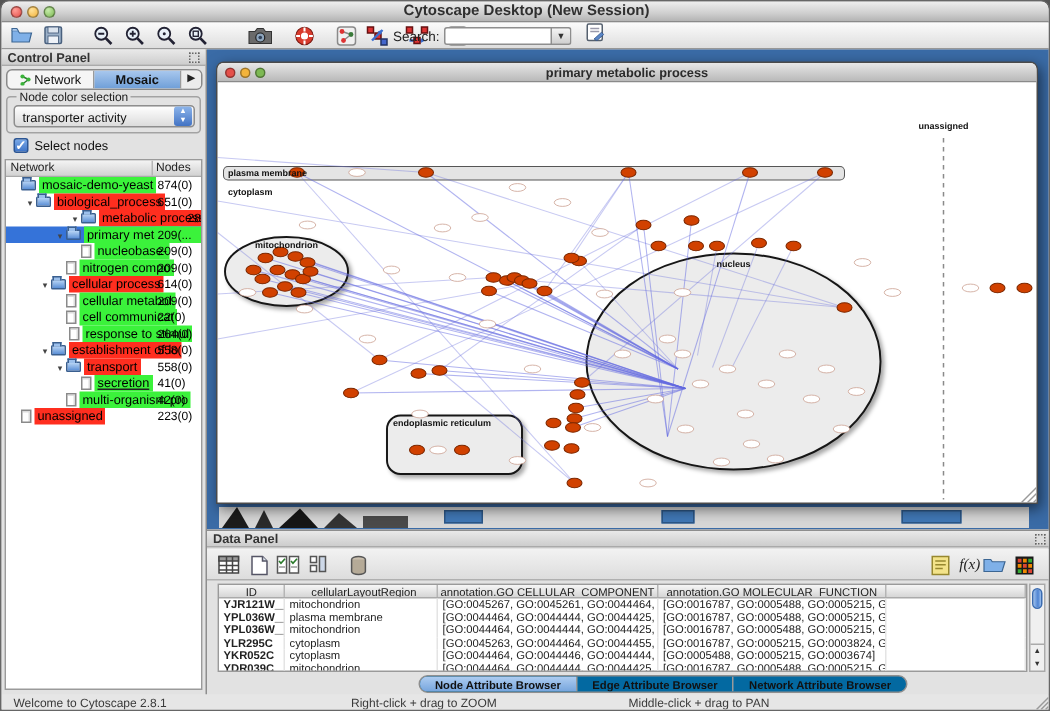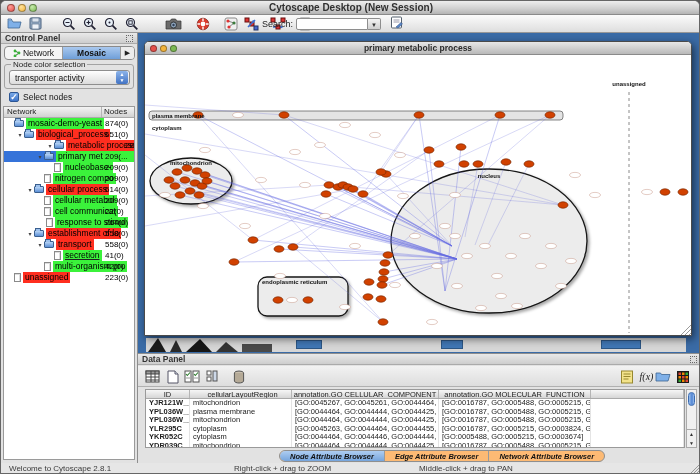--- a/index.html
+++ b/index.html
@@ -113,21 +113,21 @@
   .dt-c.cid{font-weight:bold;font-size:7.5px;}
   .dp-scroll{position:absolute;right:4px;top:35px;width:11px;bottom:2px;background:#f0f0f0;
     border:1px solid #aaa;}
   .dp-thumb{position:absolute;left:1px;right:1px;top:2px;height:14px;border-radius:5px;
     background:linear-gradient(90deg,#9cc0ee,#4f83d2 60%,#9cc0ee);border:1px solid #3a6bb0;}
   .dp-arrows{position:absolute;left:0;right:0;bottom:0;height:18px;border-top:1px solid #aaa;
     font-size:5px;line-height:9px;text-align:center;color:#333;}
   
   .btrow{position:absolute;left:137px;top:449px;width:563px;height:13px;background:#e2e2e2;}
   .bt-group{position:absolute;left:141px;top:0px;height:12px;display:flex;
-    border:1px solid #8f8f8f;border-radius:6px;background:#fdba74;overflow:hidden;font-style:italic;}
+    border:1px solid #8f8f8f;border-radius:6px;background:#0369a1;overflow:hidden;}
   .bt-seg{flex:none;padding:0 10px;font-size:7.5px;font-weight:bold;line-height:11px;color:#111;
     border-right:1px solid #9a9a9a;}
   .bt-seg:last-child{border-right:none;}
   .bt-seg.sel{background:linear-gradient(#aecdf1,#76a5dd);}
   
   .statusbar{position:absolute;left:0;top:462px;width:700px;height:12px;background:#e6e6e6;}
   .st{position:absolute;top:0;font-size:8px;line-height:12px;color:#3a3a3a;}
 </style>
 </head>
 <body>

